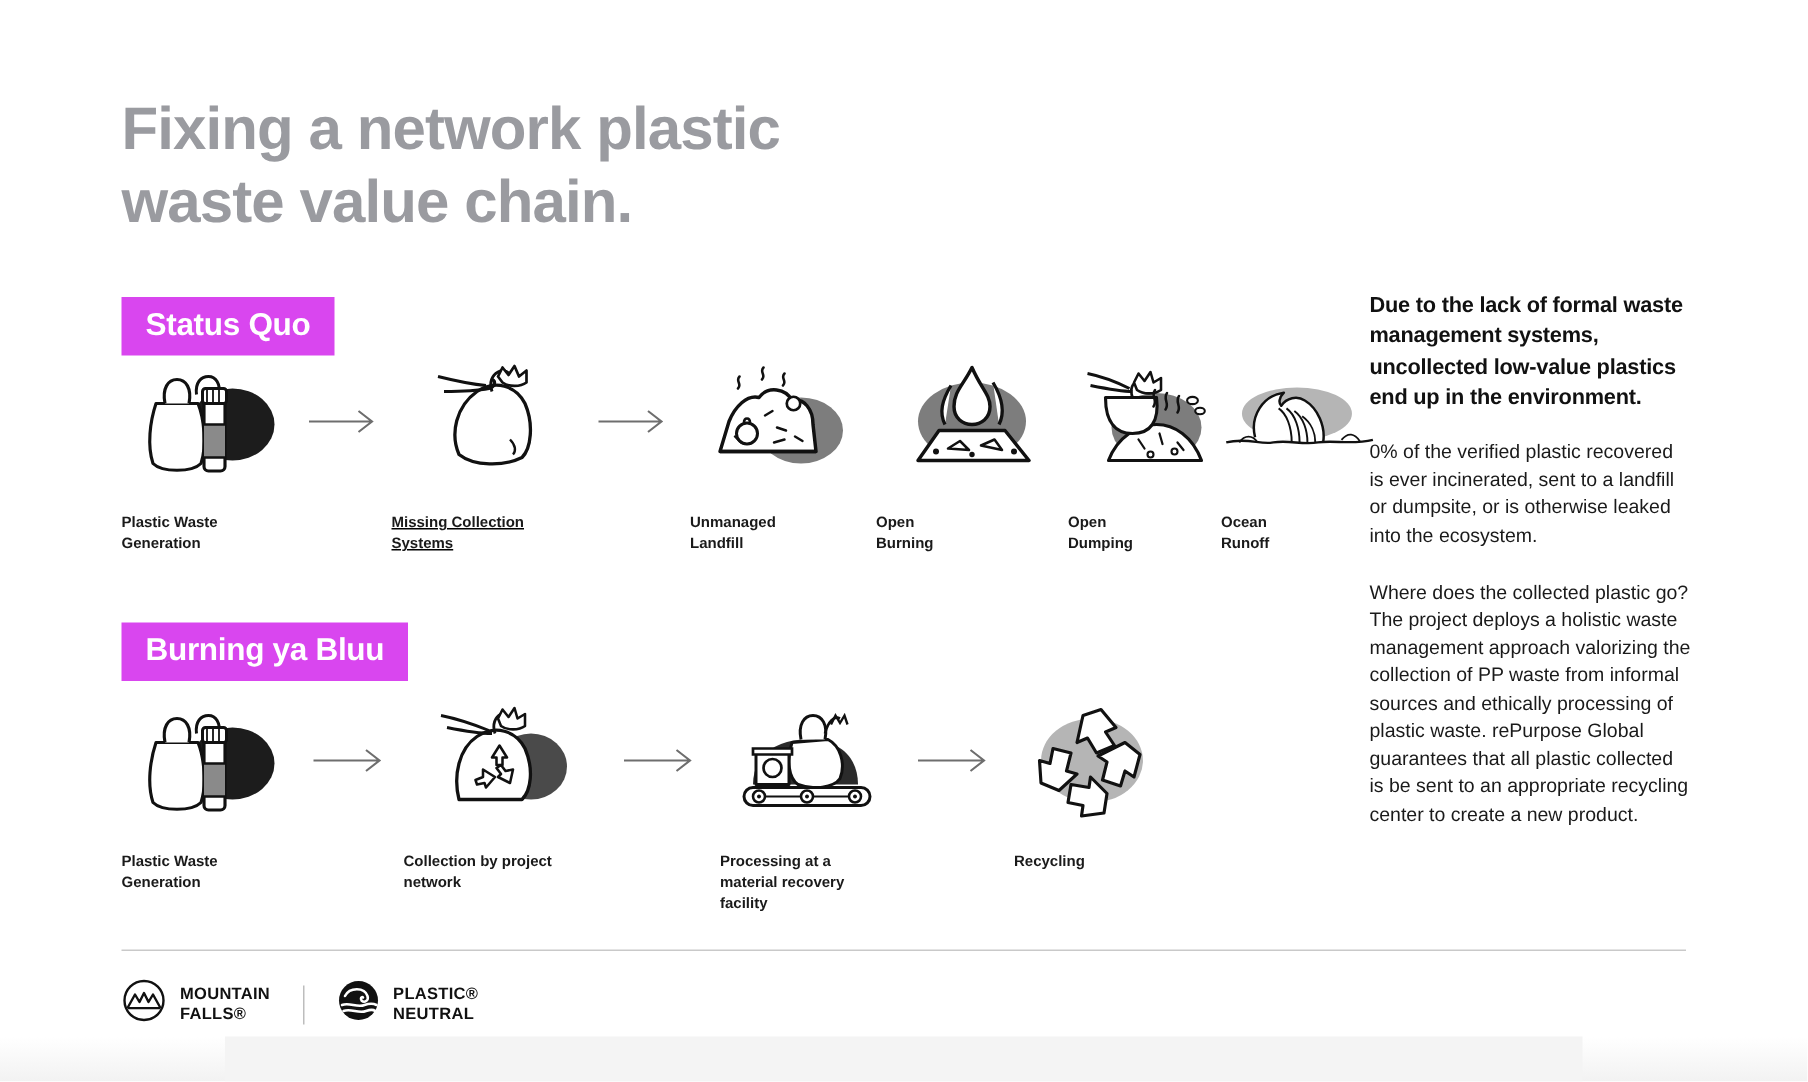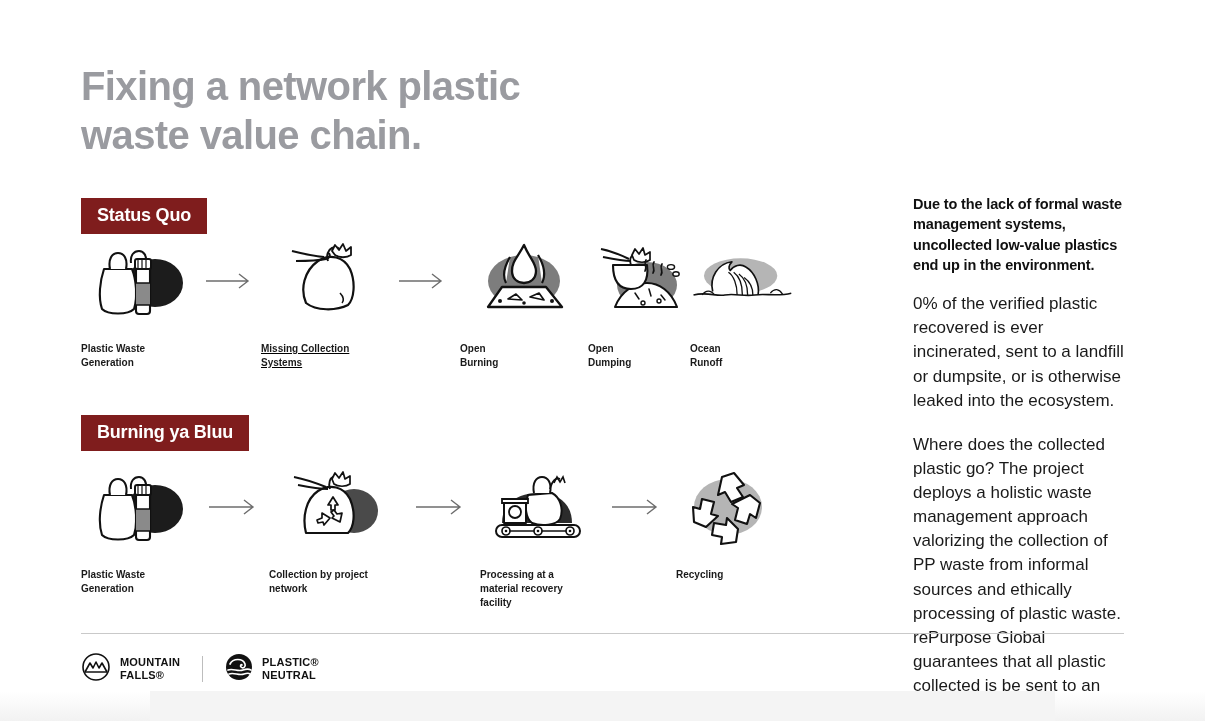--- a/index.html
+++ b/index.html
@@ -26,22 +26,22 @@
     position: absolute; left: 81px; top: 62px;
     width: 560px;
     font-size: 40px; font-weight: bold; line-height: 1.23;
     color: #9a9ba0; letter-spacing: -0.6px;
     white-space: pre-line;
   }
 
   
   .badge {
     position: absolute;
-    background: #7f1d1d; color: #ffffff;
-    font-size: 18px; font-weight: bold;
+    background: #d946ef; color: #ffffff;
+    font-size: 21px; font-weight: bold;
     padding: 8px 16px 10px 16px;
     letter-spacing: -0.2px; line-height: 1;
     display: inline-block;
   }
   #badge-status { left: 81px; top: 198px; }
   #badge-ekonomia { left: 81px; top: 415px; }
 
   
   .flow { position: absolute; display: flex; align-items: flex-start; }
   #flow-status { left: 81px; top: 240px; }
@@ -63,21 +63,21 @@
   }
   .arrow svg { display: block; }
 
   
   .sidebar { position: absolute; left: 913px; top: 194px; width: 214px; }
   .side-head {
     font-size: 14.5px; font-weight: bold; color: #111; line-height: 1.4;
     letter-spacing: -0.15px;
   }
   .side-para {
-    font-size: 17px; color: #1a1a1a; line-height: 1.42; margin-top: 17px;
+    font-size: 13px; color: #1a1a1a; line-height: 1.42; margin-top: 17px;
   }
   .side-para.p2 { margin-top: 20px; }
 
   
   .divider {
     position: absolute; left: 81px; top: 633px; width: 1043px; height: 1px;
     background: #c9c9c9;
   }
   .footer { position: absolute; left: 81px; top: 652px; display: flex; align-items: center; }
   .logo { display: flex; align-items: center; gap: 9px; }
@@ -134,20 +134,36 @@
       <div class="step-label">Missing Collection
 Systems</div>
     </div>
 
     <div class="arrow" style="width:74px;">
       <svg width="50" height="18" viewBox="0 0 50 18">
           <path d="M1 9 H43 M34 2 L43 9 L34 16" fill="none" stroke="#6e6e6e" stroke-width="1.4"></path>
         </svg>
     </div>
 
+    <div class="step" style="width:124px;">
+      <div class="icon-box">
+        <svg width="100" height="80" viewBox="0 0 100 80">
+          <ellipse cx="62" cy="46" rx="28" ry="22" fill="#7d7d7d"></ellipse>
+          <path d="M8 60 L14 40 C18 30 26 22 34 24 C40 16 52 18 56 26 C64 24 70 32 70 42 L72 60 Z" fill="#fff" stroke="#111" stroke-width="2.3" stroke-linejoin="round"></path>
+          <path d="M8 60 H72" stroke="#111" stroke-width="2.3"></path>
+          <circle cx="26" cy="48" r="7" fill="#fff" stroke="#111" stroke-width="2"></circle>
+          <path d="M24 41 c0 -4 4 -4 4 0" fill="none" stroke="#111" stroke-width="1.8"></path>
+          <circle cx="57" cy="28" r="4.5" fill="#fff" stroke="#111" stroke-width="1.8"></circle>
+          <path d="M38 36 l5 -3 M46 44 l6 2 M18 50 l4 4 M44 54 l7 -2 M58 50 l5 3" stroke="#111" stroke-width="1.6" stroke-linecap="round"></path>
+          <path d="M20 18 c3 -3 -2 -5 1 -8 M36 12 c3 -3 -2 -5 1 -8 M50 16 c3 -3 -2 -5 1 -8" fill="none" stroke="#111" stroke-width="1.7" stroke-linecap="round"></path>
+        </svg>
+      </div>
+      <div class="step-label">Unmanaged
+Landfill</div>
+    </div>
 
     <div class="step" style="width:128px;">
       <div class="icon-box">
         <svg width="104" height="80" viewBox="0 0 104 80">
           <ellipse cx="52" cy="40" rx="36" ry="26" fill="#7d7d7d"></ellipse>
           <path d="M52 4 C46 16 40 20 40 30 C40 38 46 42 52 42 C58 42 64 38 64 30 C64 22 58 18 52 4 Z" fill="#fff" stroke="#111" stroke-width="2.3" stroke-linejoin="round"></path>
           <path d="M38 16 C32 26 30 34 34 42" fill="#fff" stroke="#111" stroke-width="2.2" stroke-linejoin="round"></path>
           <path d="M66 14 C72 24 74 34 70 42" fill="#fff" stroke="#111" stroke-width="2.2" stroke-linejoin="round"></path>
           <path d="M16 66 L30 46 L74 46 L90 66 Z" fill="#fff" stroke="#111" stroke-width="2.3" stroke-linejoin="round"></path>
           <path d="M36 58 l8 -5 l6 6 Z" fill="#fff" stroke="#111" stroke-width="1.7" stroke-linejoin="round"></path>

